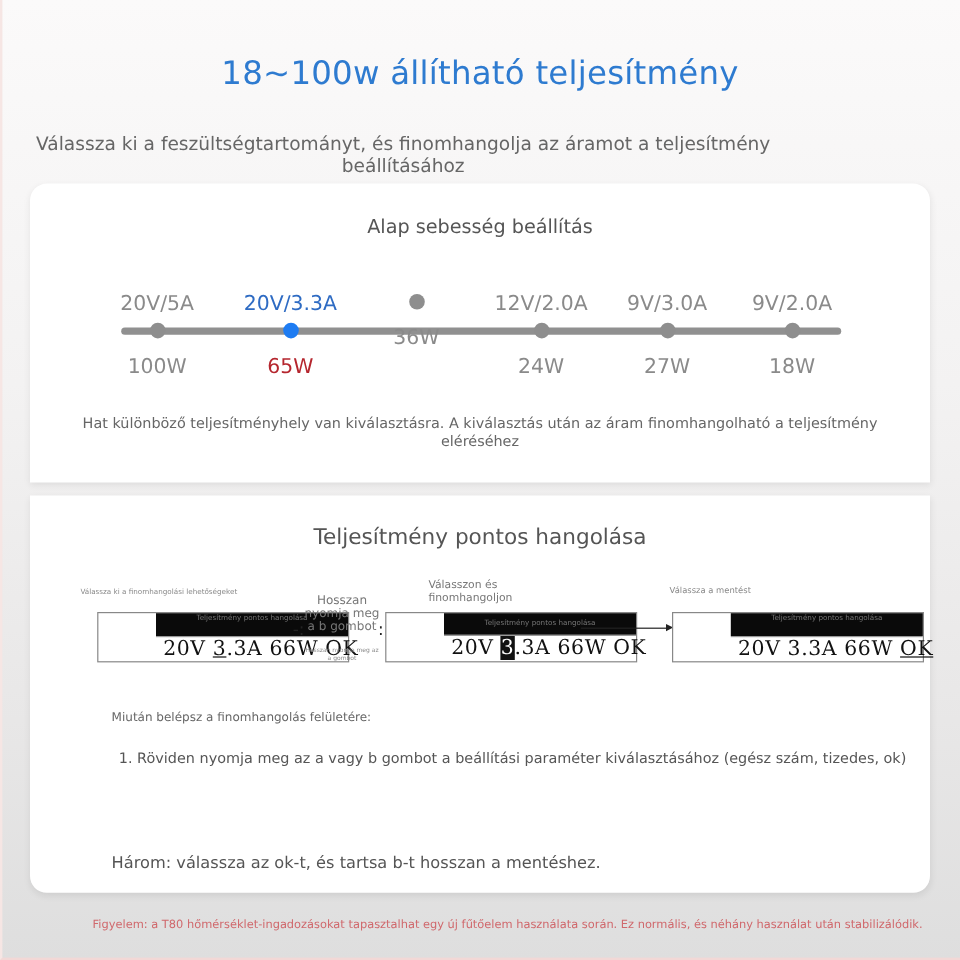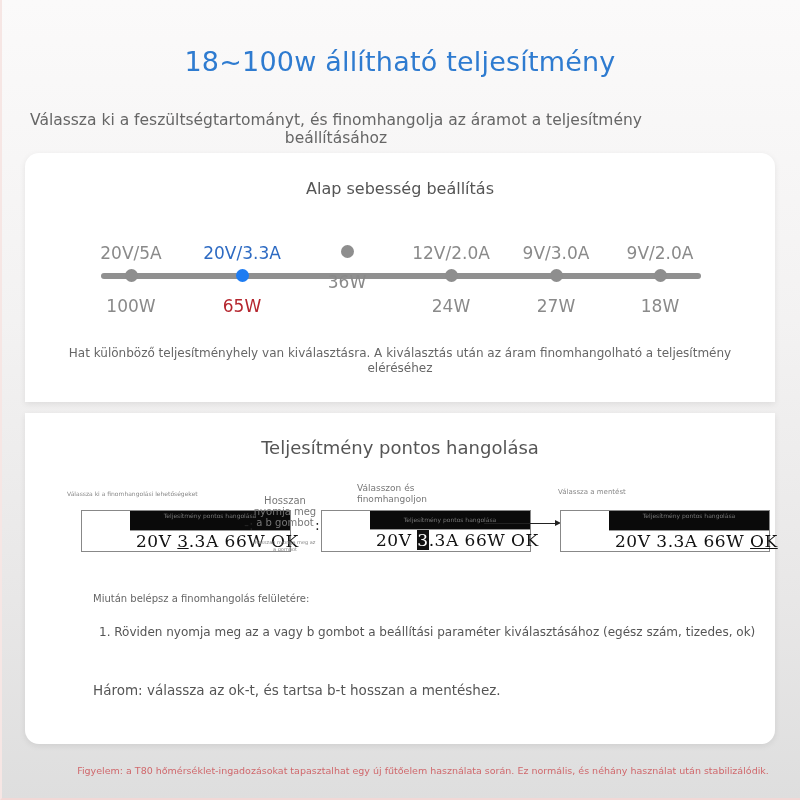--- a/index.html
+++ b/index.html
@@ -74,21 +74,21 @@
 
   .arrow-line { position: absolute; height: 1px; background: #222; }
   .arrow-head {
     position: absolute; width: 0; height: 0;
     border-top: 3px solid transparent; border-bottom: 3px solid transparent; border-left: 6px solid #222;
   }
   .colon { position: absolute; font-size: 14px; color: #222; }
   .step-intro { position: absolute; top: 180px; left: 68px; font-size: 10px; color: #666; }
   .step1 { position: absolute; top: 212px; left: 74px; font-size: 12px; color: #555; }
   .step2 { position: absolute; top: 250px; left: 68px; font-size: 9.5px; color: #555; }
-  .step3 { position: absolute; top: 269px; left: 68px; font-size: 13.5px; color: #555; }
+  .step3 { position: absolute; top: 298px; left: 68px; font-size: 13.5px; color: #555; }
 
   .footer-note {
     position: absolute; top: 765px; left: 0; width: 800px; text-align: center;
     font-size: 9.5px; color: #d0686c; padding-left: 23px;
   }
 </style>
 </head>
 <body>
 
 <div class="page-border"></div>

